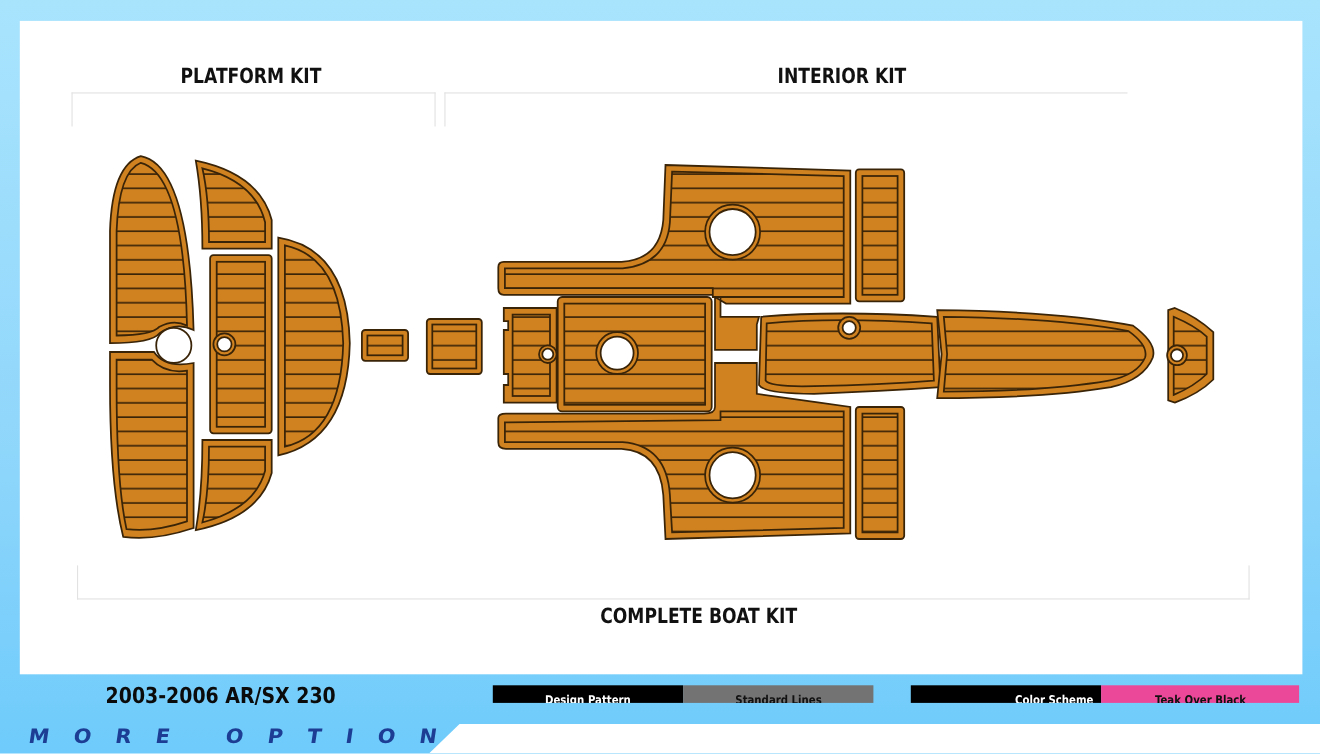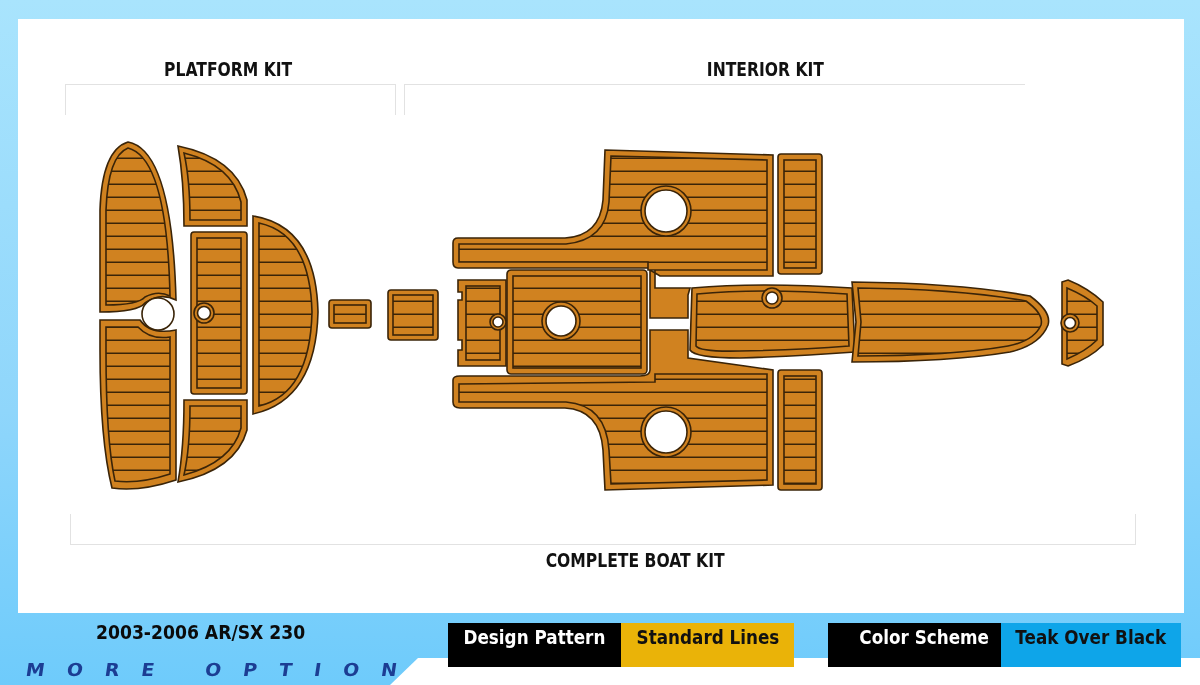--- a/index.html
+++ b/index.html
@@ -32,26 +32,26 @@
   }
   .more {
     position: absolute; left: 26px; top: 659px; font-family: "DejaVu Sans", sans-serif;
     font-size: 18px; letter-spacing: 21px; color: #1c3d93; font-weight: bold;
     transform: scaleX(1.05) skewX(-8deg); transform-origin: left center; white-space: nowrap;
   }
   .white-corner {
     position: absolute; left: 390px; top: 658px; width: 820px; height: 27px; background: #fff;
     clip-path: polygon(28px 0, 100% 0, 100% 100%, 0 100%);
   }
-  .pill { position: absolute; height: 44px; line-height: 28px; text-align: center;
-    font-family: "DejaVu Sans", sans-serif; font-weight: bold; font-size: 20px; white-space: nowrap; overflow: hidden; }
+  .pill { position: absolute; height: 16px; line-height: 28px; text-align: center;
+    font-family: "DejaVu Sans", sans-serif; font-weight: bold; font-size: 11px; white-space: nowrap; overflow: hidden; }
   .pill span { display: inline-block; transform: scaleX(0.84); }
   .pill.dark { background: #000; color: #fff; }
-  .pill.grey { background: #eab308; color: #111; }
-  .pill.teak { background: #0ea5e9; color: #111; text-decoration: underline; }
+  .pill.grey { background: #737373; color: #111; }
+  .pill.teak { background: #ec4899; color: #111; text-decoration: underline; }
 </style>
 </head>
 <body>
 
 <div class="card"></div>
 
 <div class="section-title" style="left:150px; top:58px;">PLATFORM KIT</div>
 <div class="section-title" style="left:694px; top:58px;">INTERIOR KIT</div>
 <div class="bracket-top" style="left:65px; top:84px; width:329px;"></div>
 <div class="bracket-top" style="left:404px; top:84px; width:620px; border-right:none;"></div>

